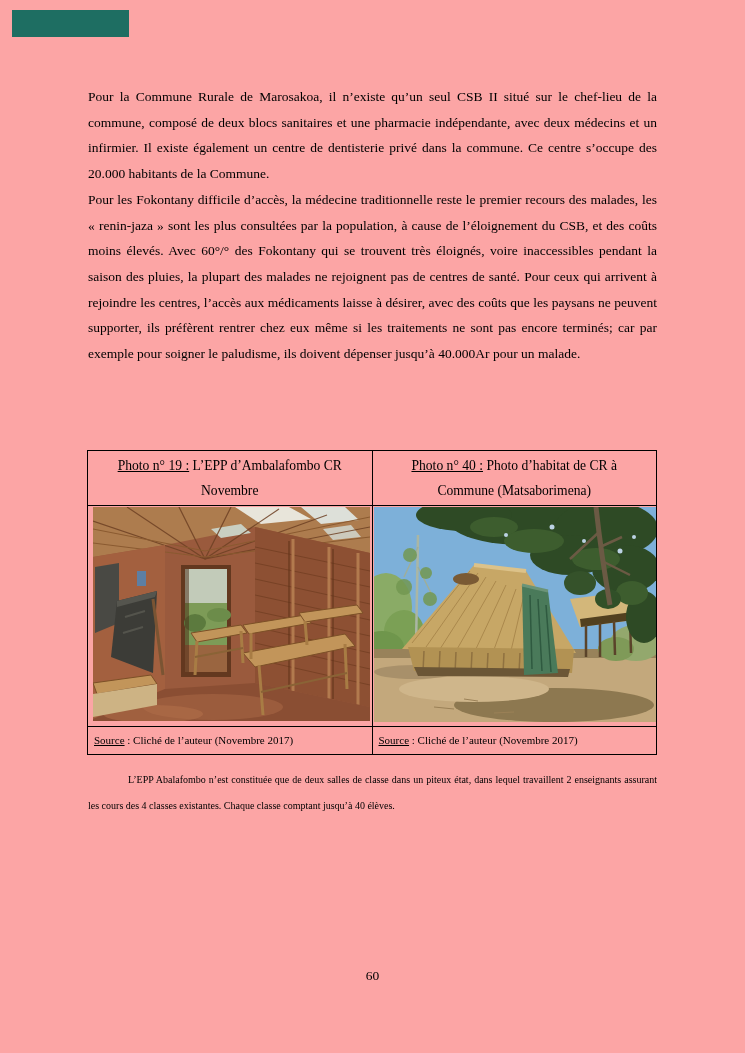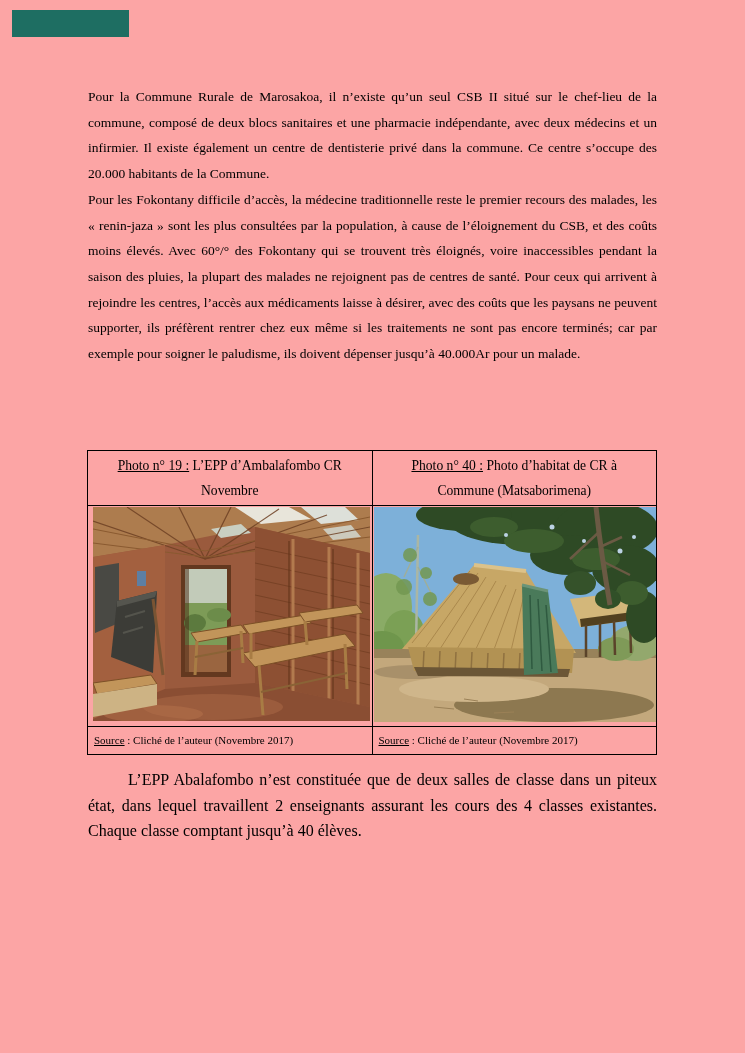--- a/index.html
+++ b/index.html
@@ -53,21 +53,21 @@
     height:21px;
     font-size:11px;
     text-align:left;
     vertical-align:middle;
     padding:3px 4px 3px 6px;
     line-height:15px;
   }
   .u{text-decoration:underline;}
   .para3{
     position:absolute;left:88px;top:767px;width:569px;
-    font-size:16px;line-height:25.6px;
+    font-size:10px;line-height:25.6px;
     text-align:justify;text-indent:40px;margin:0;
   }
   .page-number{
     position:absolute;left:0;top:968px;width:745px;
     text-align:center;font-size:13.5px;
   }
 </style>
 </head>
 <body>
 
@@ -305,14 +305,15 @@
       <td>
         <span class="u">Source</span>
         <span>: Cliché de l’auteur (Novembre 2017)</span>
       </td>
     </tr>
   </tbody>
     </table>
 
   <p class="para3">L’EPP Abalafombo n’est constituée que de deux salles de classe dans un piteux état, dans lequel travaillent 2 enseignants assurant les cours des 4 classes existantes. Chaque classe comptant jusqu’à 40 élèves.</p>
 
+  <div class="page-number">60</div>
 
 </div>
 
 </body></html>

